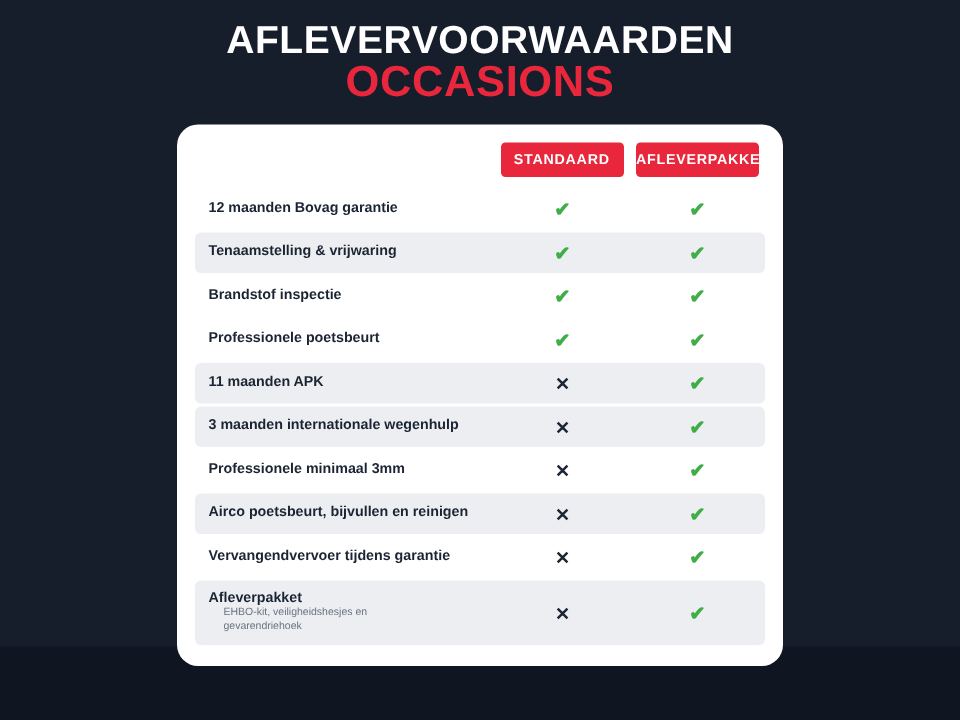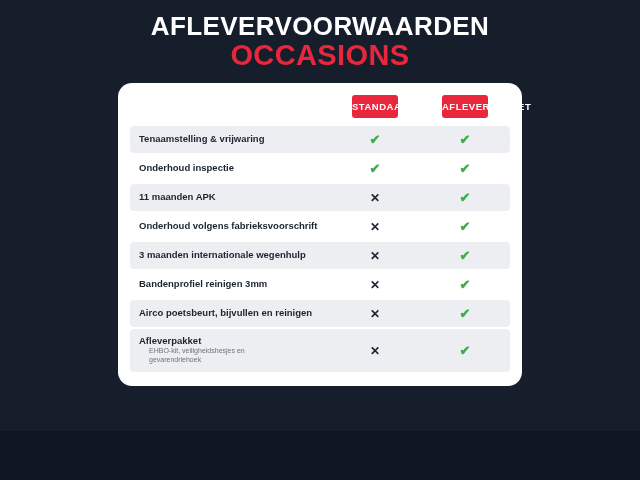--- a/index.html
+++ b/index.html
@@ -67,21 +67,21 @@
   }
   .colhead .pill {
     display: block;
     background: #e8273c;
     color: #ffffff;
     font-size: 9.5px;
     font-weight: bold;
     letter-spacing: 0.5px;
     padding: 6px 1px 6px 0;
     border-radius: 3px;
-    margin: 0 22px;
+    margin: 0 4px;
   }
   .rowlabel {
     font-size: 9.5px;
     font-weight: bold;
     color: #1b2433;
     padding: 7px 8px 7px 9px;
     vertical-align: middle;
     line-height: 1.15;
     position: relative;
   }
@@ -131,65 +131,75 @@
           <th class="colhead">
             <span class="pill">STANDAARD</span>
           </th>
           <th class="colhead">
             <span class="pill">AFLEVERPAKKET</span>
           </th>
         </tr>
       </thead>
       <tbody>
 
+        <tr>
+          <td class="rowlabel">12 maanden Bovag garantie</td>
+          <td class="cell"><span class="mark-yes">✔</span></td>
+          <td class="cell"><span class="mark-yes">✔</span></td>
+        </tr>
 
         <tr class="shade">
           <td class="rowlabel">Tenaamstelling &amp; vrijwaring</td>
           <td class="cell"><span class="mark-yes">✔</span></td>
           <td class="cell"><span class="mark-yes">✔</span></td>
         </tr>
 
         <tr>
-          <td class="rowlabel">Onderhoud inspectie</td>
-          <td class="cell"><span class="mark-yes">✔</span></td>
-          <td class="cell"><span class="mark-yes">✔</span></td>
-        </tr>
-
-
+          <td class="rowlabel">Brandstof inspectie</td>
+          <td class="cell"><span class="mark-yes">✔</span></td>
+          <td class="cell"><span class="mark-yes">✔</span></td>
+        </tr>
+
+
+        <tr>
+          <td class="rowlabel">Professionele poetsbeurt</td>
+          <td class="cell"><span class="mark-yes">✔</span></td>
+          <td class="cell"><span class="mark-yes">✔</span></td>
+        </tr>
 
         <tr class="shade">
           <td class="rowlabel">11 maanden APK</td>
           <td class="cell"><span class="mark-no">✕</span></td>
           <td class="cell"><span class="mark-yes">✔</span></td>
         </tr>
 
-        <tr>
-          <td class="rowlabel">Onderhoud volgens fabrieksvoorschrift</td>
-          <td class="cell"><span class="mark-no">✕</span></td>
-          <td class="cell"><span class="mark-yes">✔</span></td>
-        </tr>
 
         <tr class="shade">
           <td class="rowlabel">3 maanden internationale wegenhulp</td>
           <td class="cell"><span class="mark-no">✕</span></td>
           <td class="cell"><span class="mark-yes">✔</span></td>
         </tr>
 
         <tr>
-          <td class="rowlabel">Bandenprofiel reinigen 3mm</td>
+          <td class="rowlabel">Professionele minimaal 3mm</td>
           <td class="cell"><span class="mark-no">✕</span></td>
           <td class="cell"><span class="mark-yes">✔</span></td>
         </tr>
 
         <tr class="shade">
           <td class="rowlabel">Airco poetsbeurt, bijvullen en reinigen</td>
           <td class="cell"><span class="mark-no">✕</span></td>
           <td class="cell"><span class="mark-yes">✔</span></td>
         </tr>
 
+        <tr>
+          <td class="rowlabel">Vervangendvervoer tijdens garantie</td>
+          <td class="cell"><span class="mark-no">✕</span></td>
+          <td class="cell"><span class="mark-yes">✔</span></td>
+        </tr>
 
         <tr class="shade">
           <td class="rowlabel">
             <span>Afleverpakket</span>
             <span class="sub">EHBO-kit, veiligheidshesjes en gevarendriehoek</span>
           </td>
           <td class="cell"><span class="mark-no">✕</span></td>
           <td class="cell"><span class="mark-yes">✔</span></td>
         </tr>
 

